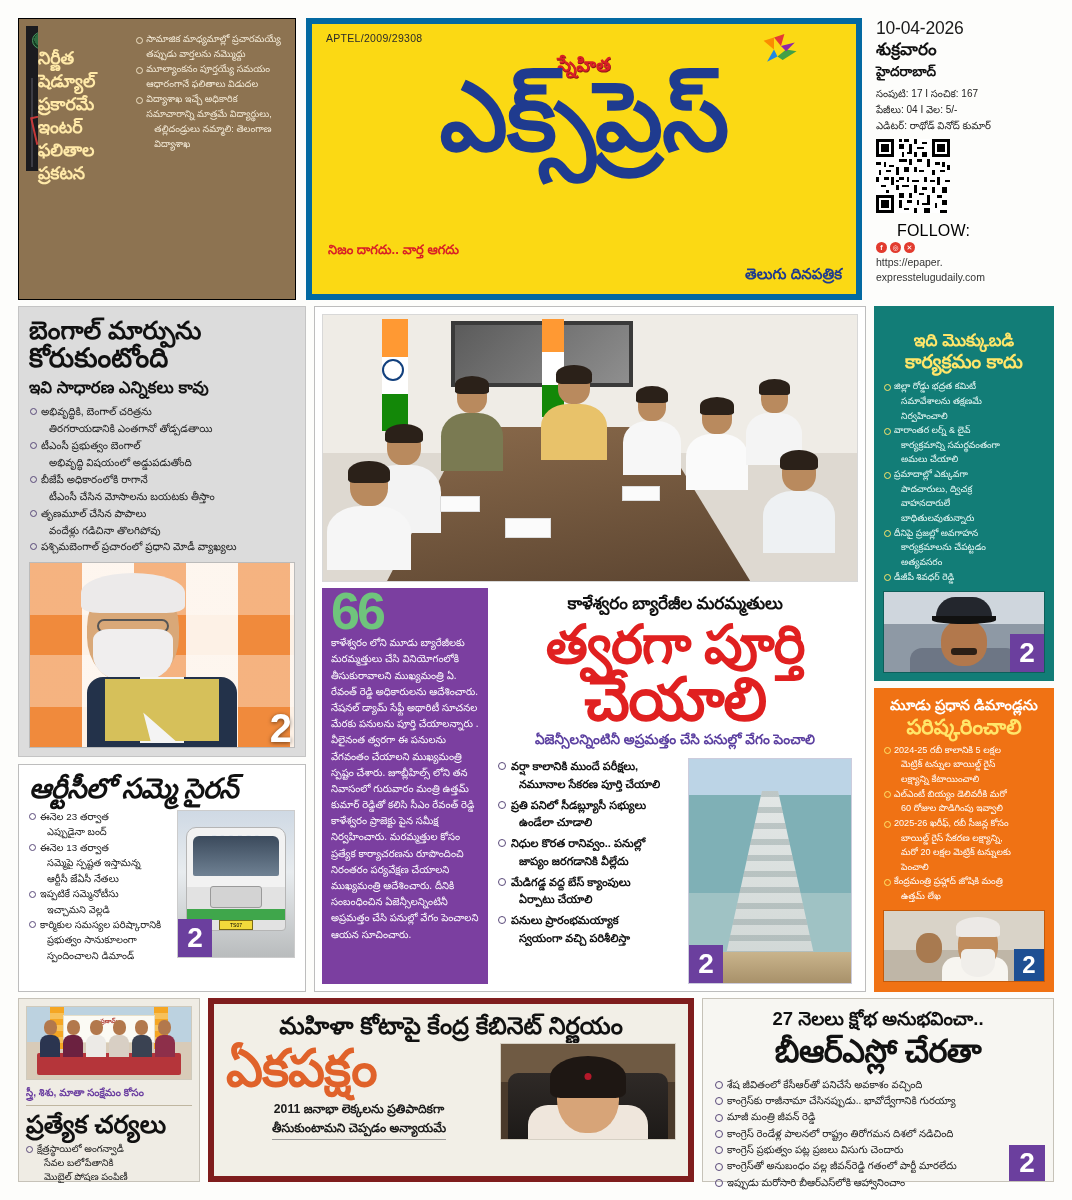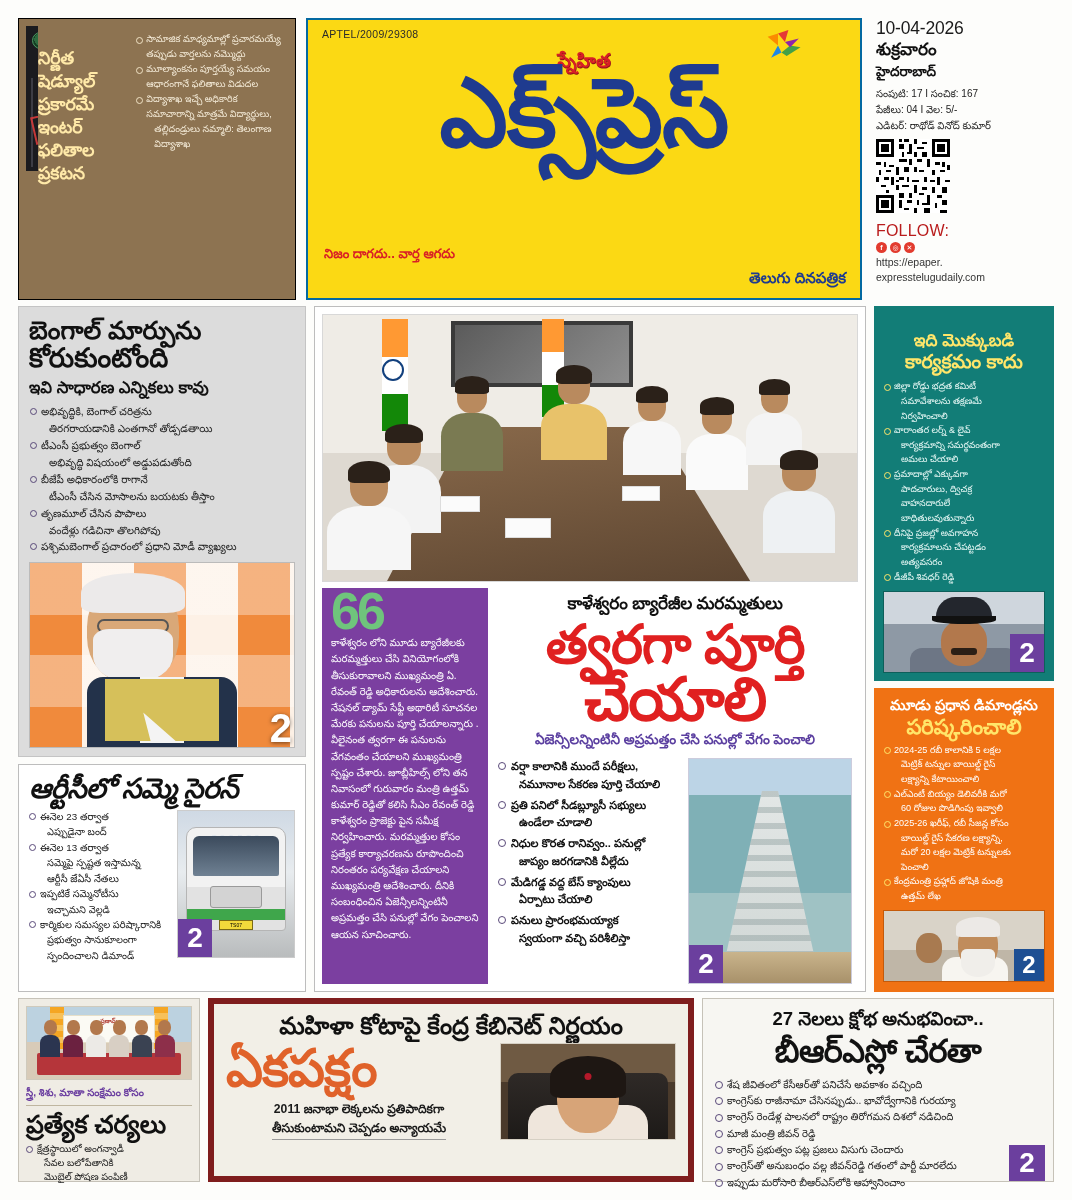--- a/index.html
+++ b/index.html
@@ -97,21 +97,21 @@
   }
   .fc-bullets li::before {
     content: ""; position: absolute; left: 1px; top: 4.5px;
     width: 5px; height: 5px; border: 1px solid #f0e2c4; border-radius: 50%;
   }
   .fc-bullets li.cont { padding-left: 19px; }
   .fc-bullets li.cont::before { display: none; }
 
   
   .masthead {
-    flex: 1; background: #fbd914; border: 2px solid #0369a1;
+    flex: 1; background: #fbd914; border: 6px solid #0369a1;
     position: relative; padding: 8px 14px;
   }
   .reg-no { font-size: 10.5px; color: #2b2b2b; letter-spacing: .3px; font-weight: 500; }
   .snehita {
     position: absolute; left: 50%; transform: translateX(-50%);
     top: 30px; color: #d81f26; font-size: 19px; font-weight: bold;
     text-shadow: .5px .5px 0 #8a1318;
   }
   .logo-word {
     position: absolute; left: 0; right: 0; top: 46px;
@@ -128,21 +128,21 @@
   }
   .bird { position: absolute; right: 56px; top: 8px; width: 52px; height: 42px; }
 
   
   .datepanel { width: 182px; padding-left: 4px; }
   .dp-date { font-size: 17.5px; color: #1a1a1a; font-weight: 500; letter-spacing: -.2px; }
   .dp-day { font-size: 17px; font-weight: bold; color: #111; margin-top: 1px; }
   .dp-city { font-size: 13.5px; font-weight: bold; color: #111; margin-top: 1px; }
   .dp-meta { font-size: 10px; color: #222; line-height: 1.58; margin-top: 3px; }
   .qr { width: 74px; height: 74px; margin-top: 6px; }
-  .follow { font-size: 16px; color: #b91c1c; margin-top: 5px; letter-spacing: .2px; }
+  .follow { font-size: 16px; color: #000000; margin-top: 5px; letter-spacing: .2px; margin-left: 21px; }
   .socials { display: flex; gap: 3px; margin-top: 2px; }
   .soc { width: 11px; height: 11px; border-radius: 50%; font-size: 7px; color: #fff;
          display: flex; align-items: center; justify-content: center; font-weight: bold; }
   .dp-url { font-size: 10.5px; color: #333; line-height: 1.35; margin-top: 2px; }
 
   
   .mid { display: flex; padding: 6px 18px 0 18px; gap: 8px; height: 692px; }
 
   
   .leftcol { width: 288px; display: flex; flex-direction: column; gap: 7px; }
@@ -893,22 +893,22 @@
         </div>
       </div>
     </div>
 
     <div class="br-box">
       <div class="br-kicker">27 నెలలు క్షోభ అనుభవించా..</div>
       <div class="br-head">బీఆర్ఎస్లో చేరతా</div>
       <ul class="br-list">
         <li>శేష జీవితంలో కేసీఆర్‌తో పనిచేసే అవకాశం వచ్చింది</li>
         <li>కాంగ్రెస్‌కు రాజీనామా చేసినప్పుడు.. భావోద్వేగానికి గురయ్యా</li>
+        <li>మాజీ మంత్రి జీవన్ రెడ్డి</li>
         <li>కాంగ్రెస్ రెండేళ్ల పాలనలో రాష్ట్రం తిరోగమన దిశలో నడిచింది</li>
-        <li>మాజీ మంత్రి జీవన్ రెడ్డి</li>
         <li>కాంగ్రెస్ ప్రభుత్వం పట్ల ప్రజలు విసుగు చెందారు</li>
         <li>కాంగ్రెస్‌తో అనుబంధం వల్ల జీవన్‌రెడ్డి గతంలో పార్టీ మారలేదు</li>
         <li>ఇప్పుడు మరోసారి బీఆర్ఎస్‌లోకి ఆహ్వానించాం</li>
       </ul>
       <div class="br-badge">2</div>
     </div>
   </div>
 </div>
 
 </body></html>

